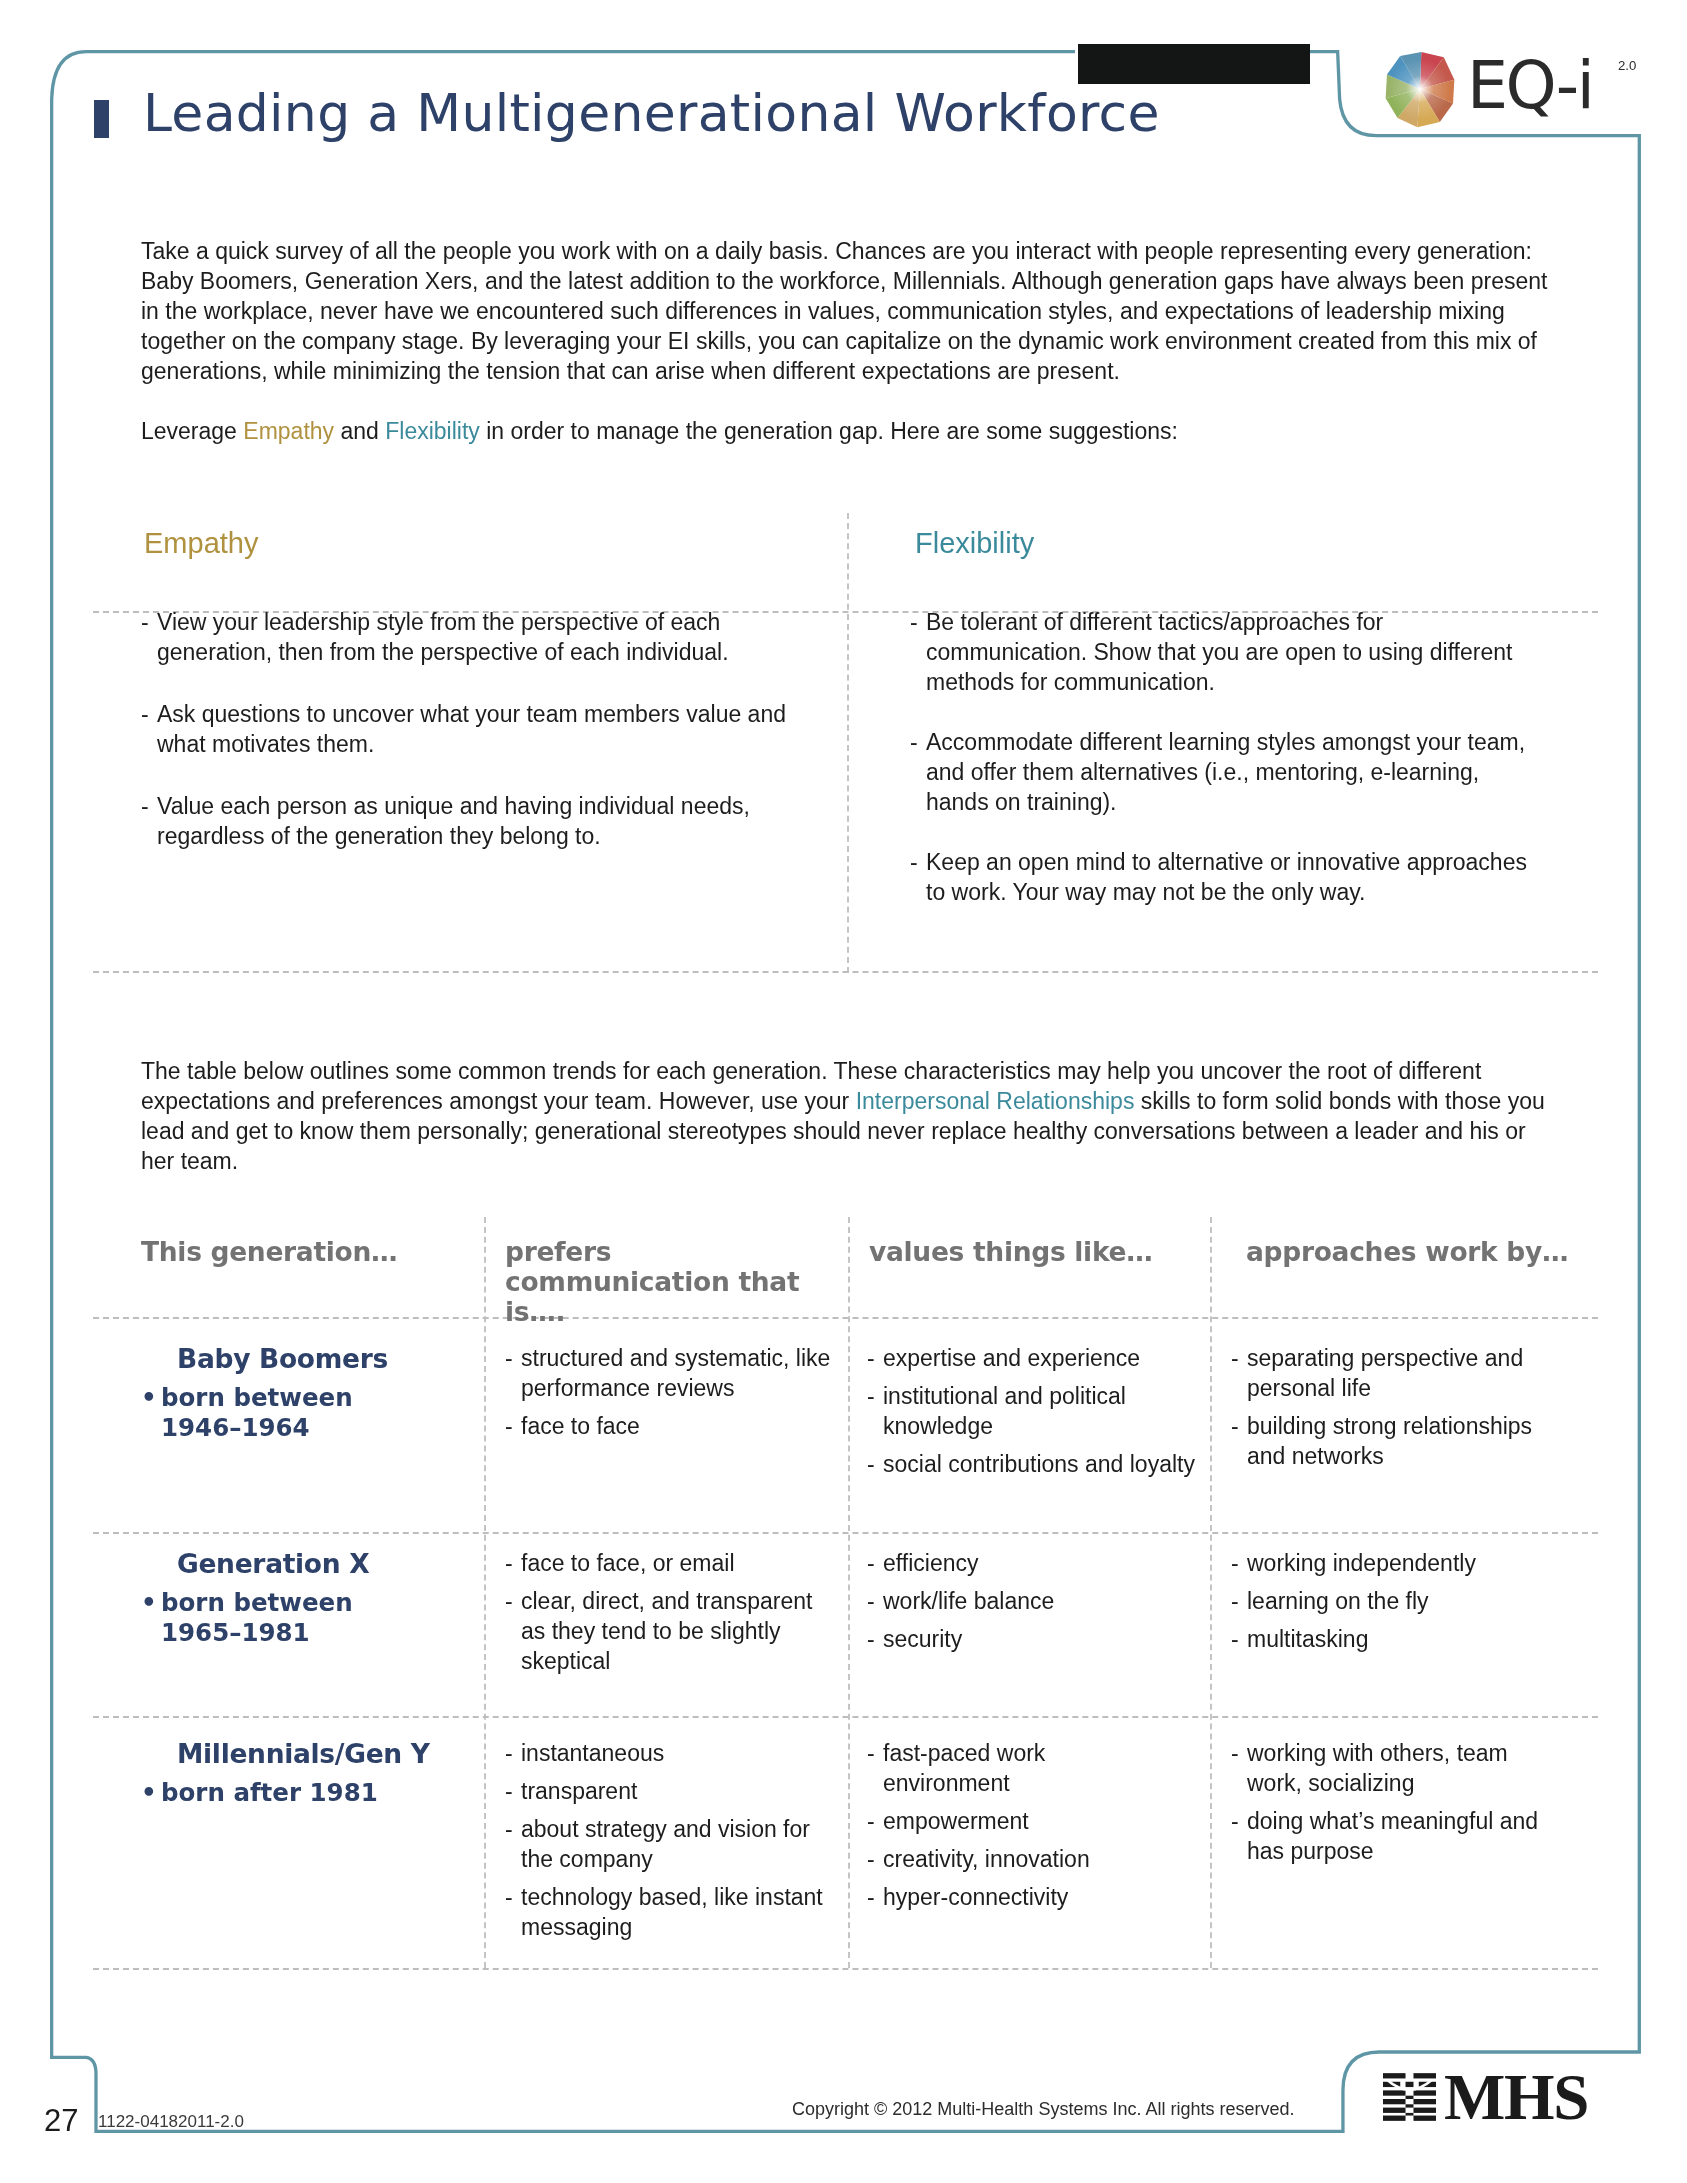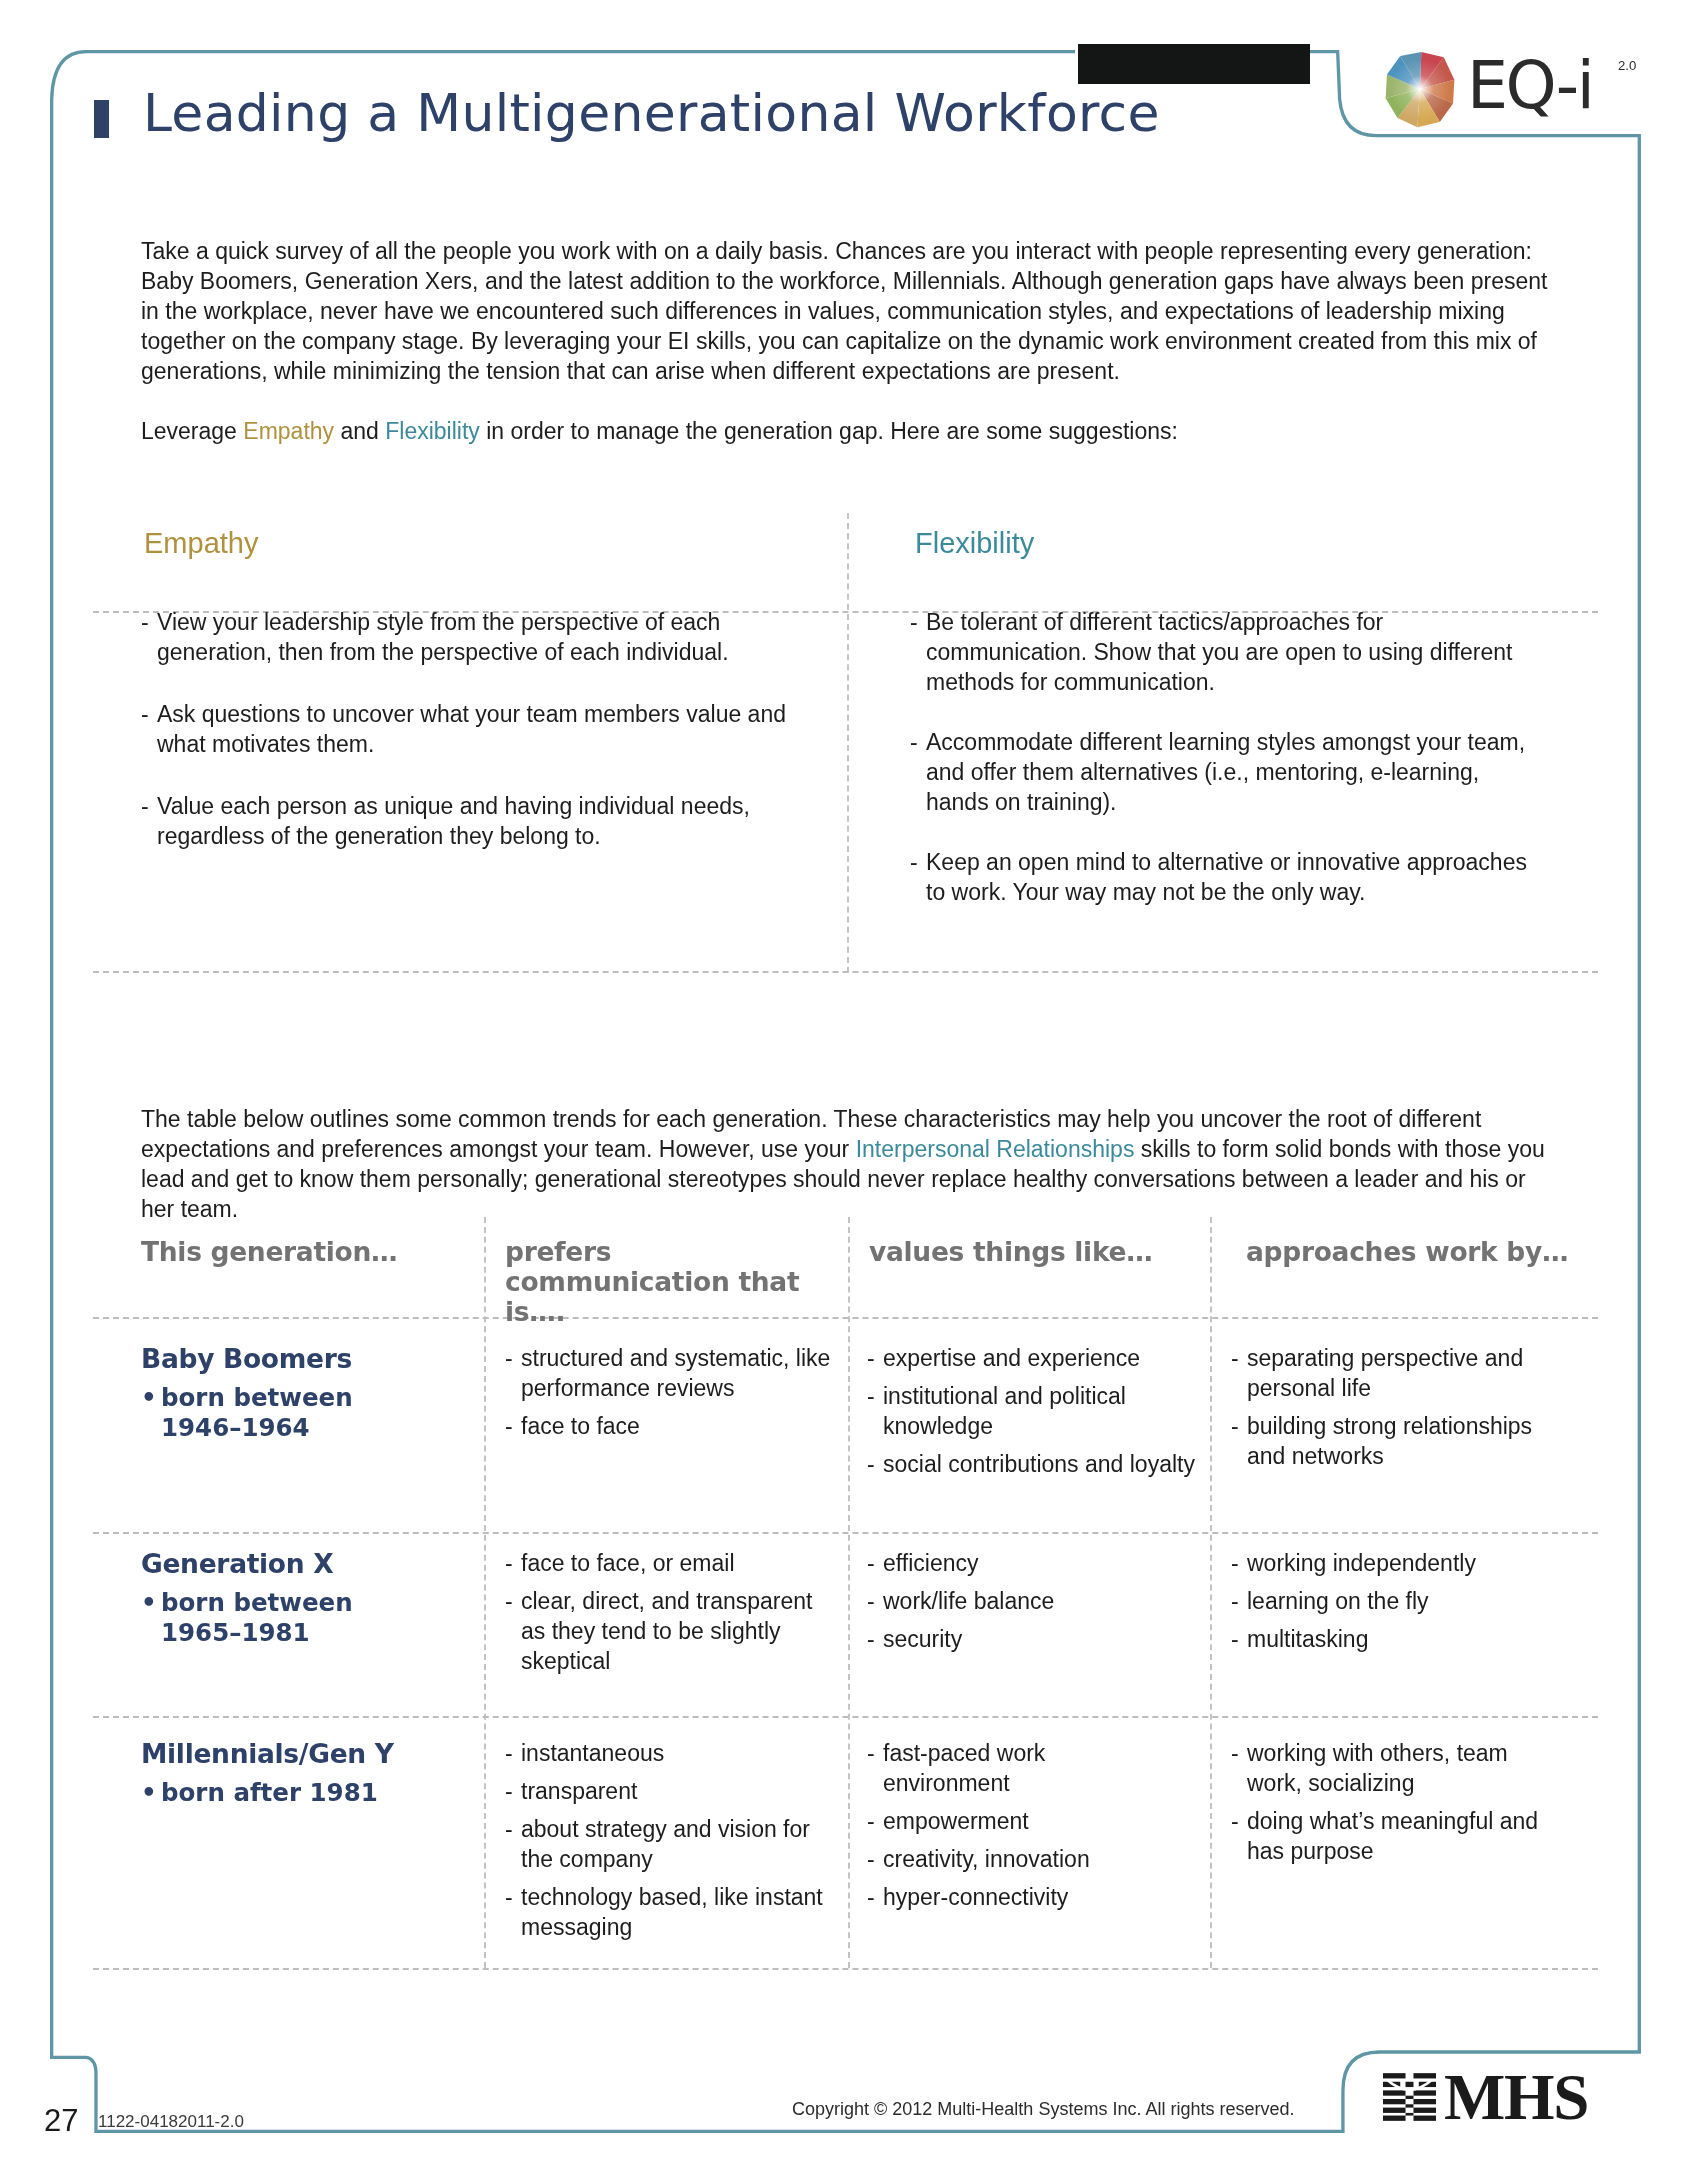--- a/index.html
+++ b/index.html
@@ -17,21 +17,21 @@
   .hl-flex { color:#3b8a9c; }
   .hl-ir { color:#3b8a9c; }
   .sec-head { position:absolute; font-size:29px; font-family:"Liberation Sans", sans-serif; }
   .dash-h { position:absolute; height:0; border-top:2.6px dashed #bdbdbd; }
   .dash-v { position:absolute; width:0; border-left:2px dashed #c4c4c4; }
   .list { position:absolute; margin:0; padding:0; list-style:none; font-size:23px; line-height:30px; color:#1d1d1d; }
   .list li { position:relative; padding-left:16px; margin-bottom:32px; }
   .list.tight li { margin-bottom:8px; }
   .list li .dash { position:absolute; left:0; top:0; }
   .th { position:absolute; font-size:26.5px; font-weight:bold; color:#737373; line-height:30px; font-family:"DejaVu Sans", sans-serif; letter-spacing:-0.3px; }
-  .gen-name { font-size:26.5px; font-weight:bold; color:#2e4168; font-family:"DejaVu Sans", sans-serif; line-height:32px; letter-spacing:-0.3px; }
+  .gen-name { font-size:26.5px; font-weight:bold; color:#2e4168; font-family:"DejaVu Sans", sans-serif; line-height:32px; letter-spacing:-0.3px;margin-left:36px; }
   .gen-born { font-size:24.5px; color:#2e4168; font-family:"DejaVu Sans", sans-serif; line-height:30px; font-weight:bold; margin-top:8px; position:relative; padding-left:20px; }
   .gen-born .bullet { position:absolute; left:0; top:0; }
   .footer-page { position:absolute; left:44px; top:2103px; font-size:31px; color:#1b1b1b; }
   .footer-code { position:absolute; left:98px; top:2112px; font-size:17px; color:#3a3a3a; }
   .footer-copy { position:absolute; left:792px; top:2099px; font-size:18px; color:#2c2c2c; }
   .mhs-text { position:absolute; left:1444px; top:2064px; font-size:65px; font-family:"Liberation Serif", serif; font-weight:bold; color:#1b1b1b; letter-spacing:-1.3px; line-height:66px; }
 </style>
 </head>
 <body>
 
@@ -85,21 +85,21 @@
   <li style="margin-bottom:32px;"><span class="dash">-</span><span>View your leadership style from the perspective of each generation, then from the perspective of each individual.</span></li>
   <li style="margin-bottom:32px;"><span class="dash">-</span><span>Ask questions to uncover what your team members value and what motivates them.</span></li>
   <li><span class="dash">-</span><span>Value each person as unique and having individual needs, regardless of the generation they belong to.</span></li>
 </ul>
 <ul class="list" style="left:910px; top:607px; width:635px;">
   <li style="margin-bottom:30px;"><span class="dash">-</span><span>Be tolerant of different tactics/approaches for communication. Show that you are open to using different methods for communication.</span></li>
   <li style="margin-bottom:30px;"><span class="dash">-</span><span>Accommodate different learning styles amongst your team, and offer them alternatives (i.e., mentoring, e-learning, hands on training).</span></li>
   <li><span class="dash">-</span><span>Keep an open mind to alternative or innovative approaches to work. Your way may not be the only way.</span></li>
 </ul>
 
-<div class="para" style="top:1104px; width:1422px;">
+<div class="para" style="top:1056px; width:1422px;">
   <p><span>The table below outlines some common trends for each generation. These characteristics may help you uncover the root of different expectations and preferences amongst your team. However, use your </span><span class="hl-ir">Interpersonal Relationships</span><span> skills to form solid bonds with those you lead and get to know them personally; generational stereotypes should never replace healthy conversations between a leader and his or her team.</span></p>
 </div>
 
 <div class="dash-v" style="left:484px; top:1217px; height:751px;"></div>
 <div class="dash-v" style="left:848px; top:1217px; height:751px;"></div>
 <div class="dash-v" style="left:1210px; top:1217px; height:751px;"></div>
 <div class="dash-h" style="left:93px; width:1505px; top:1317px;"></div>
 <div class="dash-h" style="left:93px; width:1505px; top:1532px;"></div>
 <div class="dash-h" style="left:93px; width:1505px; top:1716px;"></div>
 <div class="dash-h" style="left:93px; width:1505px; top:1968px;"></div>

